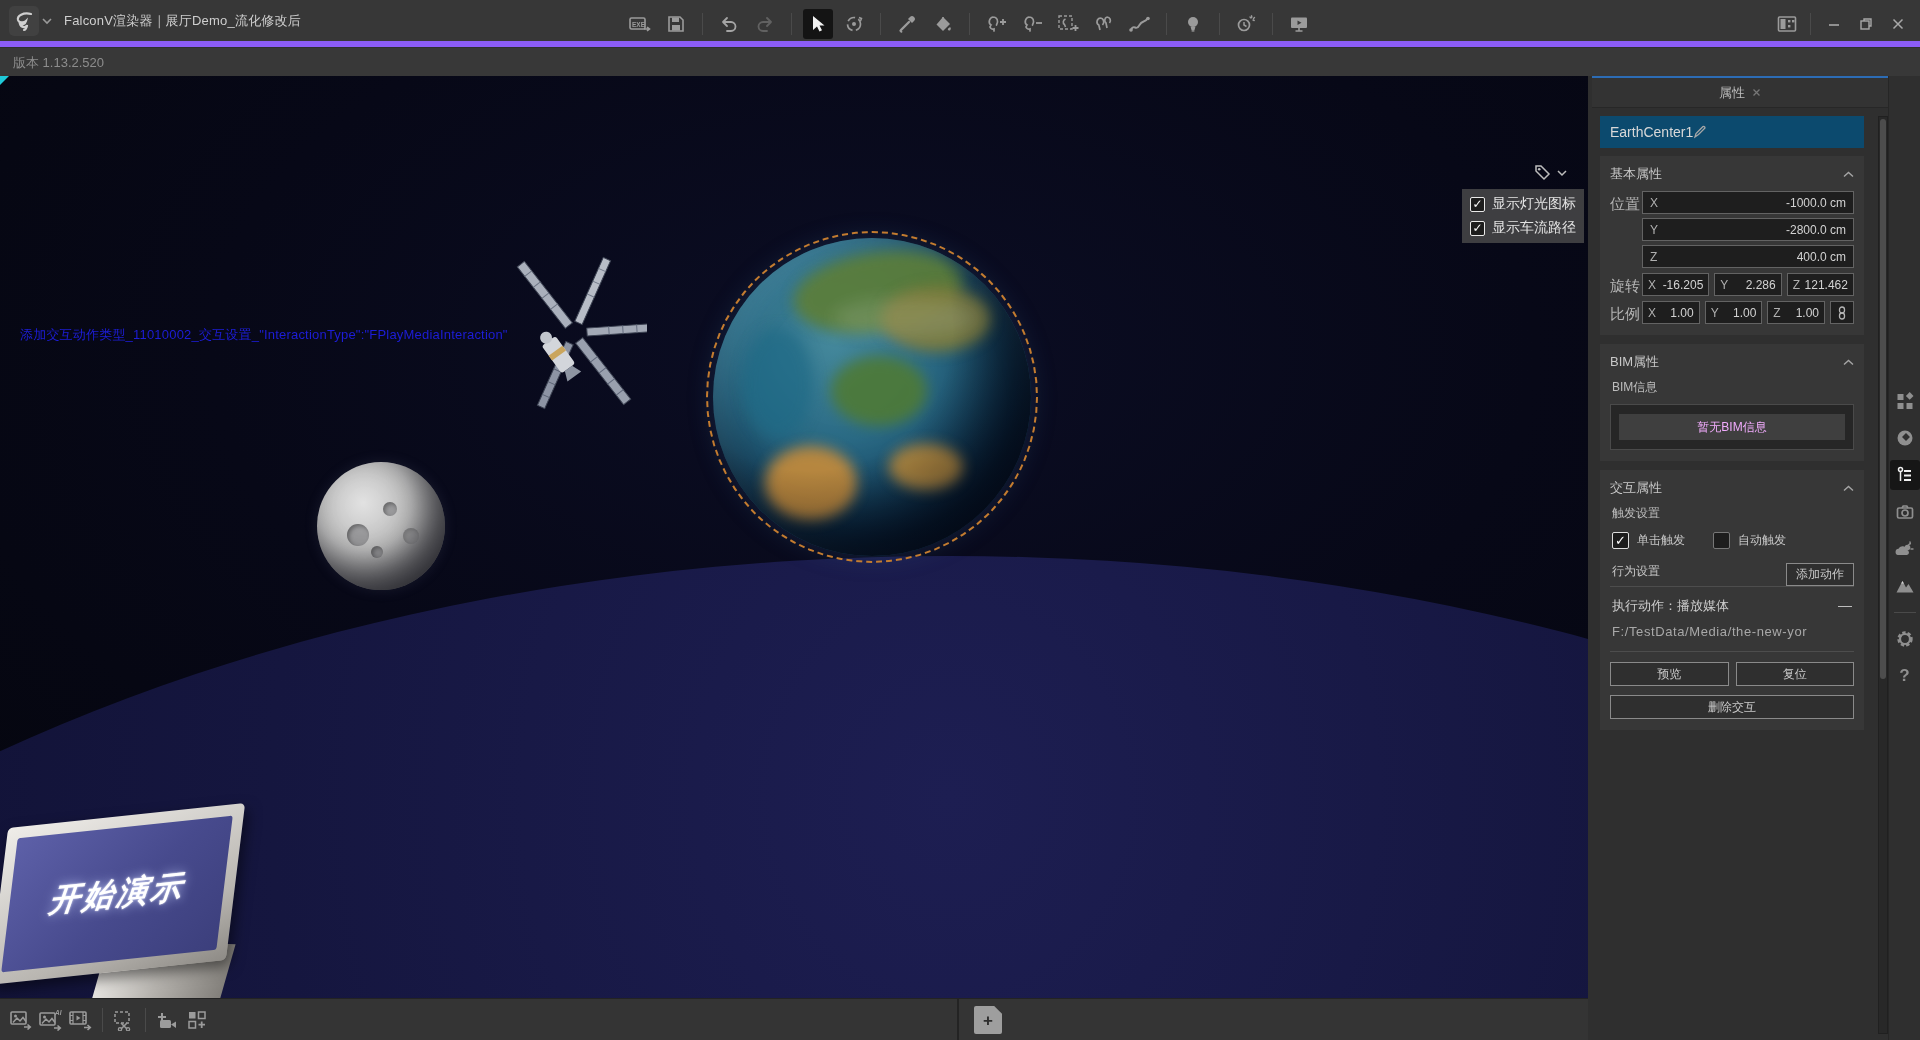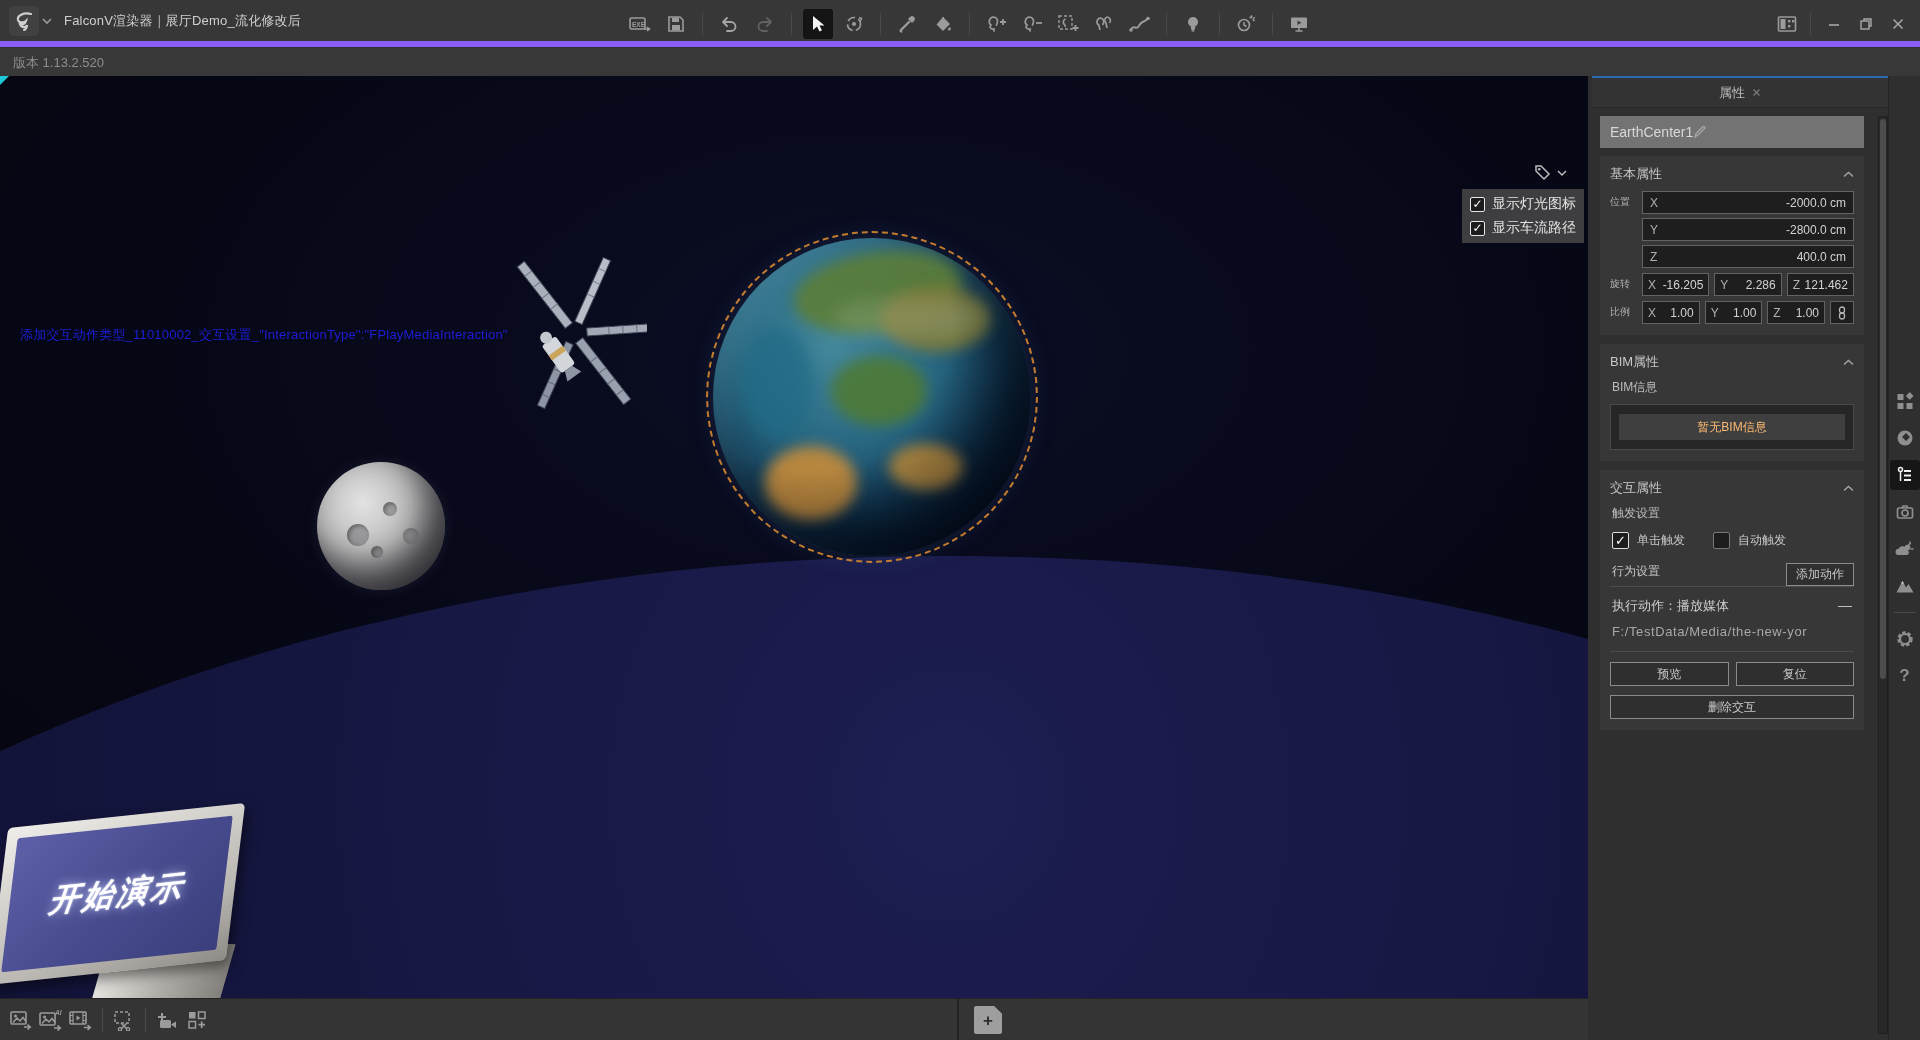--- a/index.html
+++ b/index.html
@@ -86,39 +86,39 @@
     display:flex; align-items:center; justify-content:center; color:#fff; font-size:12px; font-weight:bold; line-height:1; }
   .cb-label { font-size:14px; color:#e4e4e4; white-space:nowrap; }
 
   
   .right-region { position:absolute; left:1588px; top:76px; width:352px; height:964px; background:#2f2f2f; }
   .panel { position:absolute; left:4px; top:0; width:296px; height:964px; background:#2f2f2f; border-top:2px solid #2c6cb5; }
   .panel-tabbar { height:30px; background:#333333; display:flex; align-items:center; justify-content:center; gap:7px;
     border-bottom:1px solid #272727; }
   .panel-tab-title { font-size:13px; color:#bdbdbd; }
   .panel-body { position:absolute; left:8px; top:38px; width:264px; }
-  .name-box { background:#737373; height:32px; display:flex; align-items:center; padding:0 10px; gap:0; margin-bottom:8px; }
+  .name-box { background:#0c4a6e; height:32px; display:flex; align-items:center; padding:0 10px; gap:0; margin-bottom:8px; }
   .name-text { font-size:14px; color:#d8d8d8; }
   .section { background:#373737; padding:9px 10px 11px 10px; margin-bottom:9px; }
   .sec-head { display:flex; align-items:center; justify-content:space-between; margin-bottom:8px; }
   .sec-title { font-size:13px; color:#c8c8c8; }
   .prow { display:flex; align-items:flex-start; margin-bottom:5px; }
-  .plabel { width:32px; font-size:10px; color:#b4b4b4; padding-top:4px; flex:none; }
+  .plabel { width:32px; font-size:15px; color:#b4b4b4; padding-top:4px; flex:none; }
   .fields-col { display:flex; flex-direction:column; gap:4px; flex:1; }
   .field { background:#1e1e1e; border:1px solid #636363; height:23px; display:flex; align-items:center;
     padding:0 7px; font-size:12px; color:#d2d2d2; }
   .field .ax { color:#b0b0b0; }
   .field .val { margin-left:auto; }
   .fields-inline { display:flex; gap:5px; flex:1; }
   .field.small { flex:1; padding:0 5px; }
   .linkbox { width:24px; flex:none; justify-content:center; padding:0; }
   .bim-info-label { font-size:12px; color:#bdbdbd; margin:2px 0 8px 2px; }
   .bim-empty-outer { background:#262626; border:1px solid #4a4a4a; padding:9px 8px; }
   .bim-empty-inner { background:#3f3f3f; height:26px; display:flex; align-items:center; justify-content:center;
-    font-size:12px; color:#fdba74; }
+    font-size:12px; color:#f0abfc; }
   .sub-label { font-size:12px; color:#bdbdbd; margin:4px 0 10px 2px; }
   .trigger-row { display:flex; align-items:center; gap:8px; margin:0 0 14px 2px; }
   .trigger-row .gap { width:12px; }
   .cbx2 { width:17px; height:17px; background:#1d1d1d; border:1.5px solid #dedede; border-radius:2px;
     display:flex; align-items:center; justify-content:center; color:#fff; font-size:13px; font-weight:bold; }
   .cbx2.un { border-color:#777; color:transparent; }
   .t-label { font-size:12px; color:#c6c6c6; }
   .behavior-row { display:flex; align-items:flex-start; justify-content:space-between; margin:0 0 0 2px; }
   .btn { background:#2f2f2f; border:1px solid #8a8a8a; color:#c9c9c9; font-size:12px;
     display:flex; align-items:center; justify-content:center; cursor:default; }
@@ -432,21 +432,21 @@
           <span class="sec-title">基本属性</span>
           <svg width="11" height="7" viewBox="0 0 11 7">
               <path d="M1 5.5 L5.5 1.5 L10 5.5" fill="none" stroke="#a5a5a5" stroke-width="1.4"></path>
             </svg>
         </div>
         <div class="prow">
           <span class="plabel">位置</span>
           <div class="fields-col">
             <div class="field">
               <span class="ax">X</span>
-                <span class="val">-2000.0 cm</span>
+                <span class="val">-1000.0 cm</span>
               </div>
             <div class="field">
               <span class="ax">Y</span>
                 <span class="val">-2800.0 cm</span>
               </div>
             <div class="field">
               <span class="ax">Z</span>
                 <span class="val">400.0 cm</span>
               </div>
           </div>

